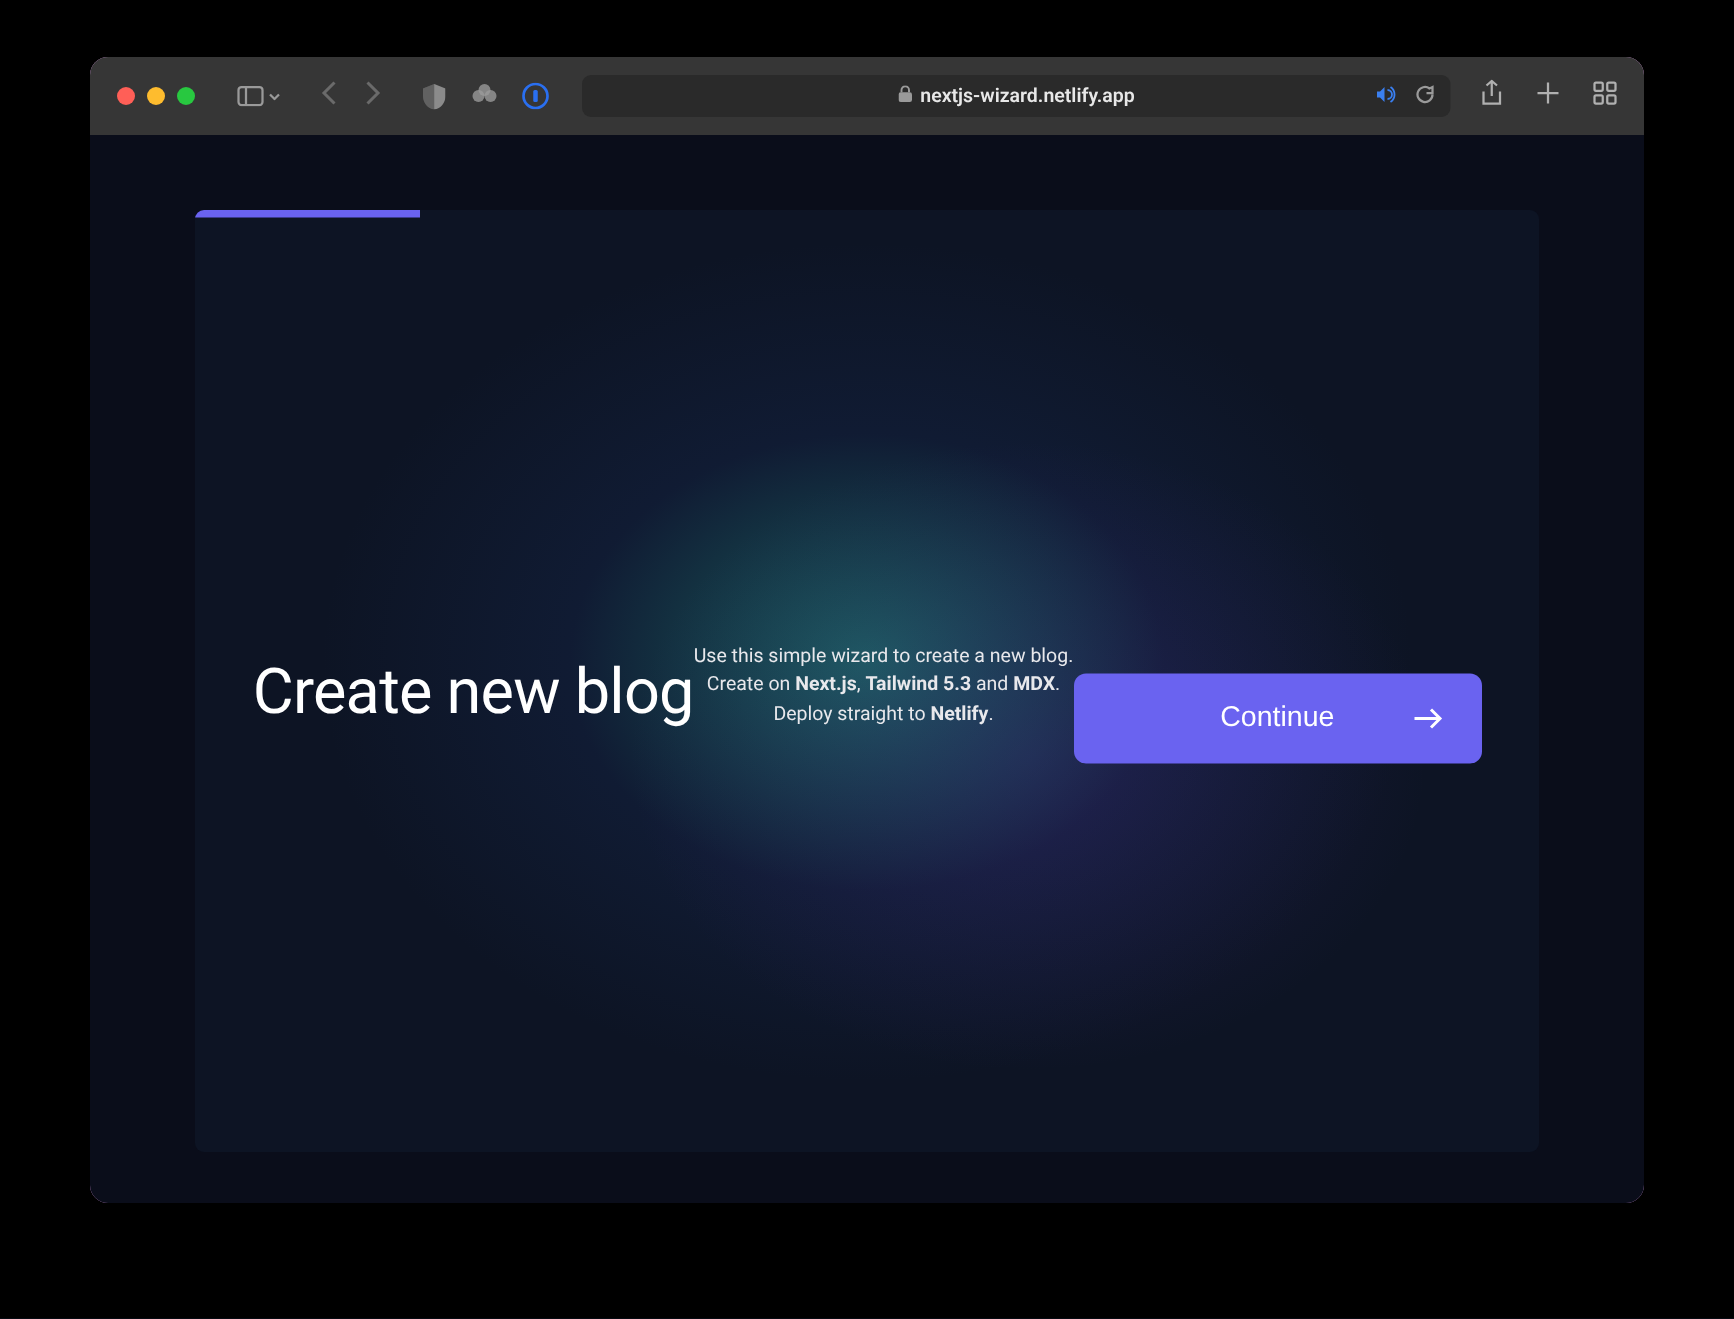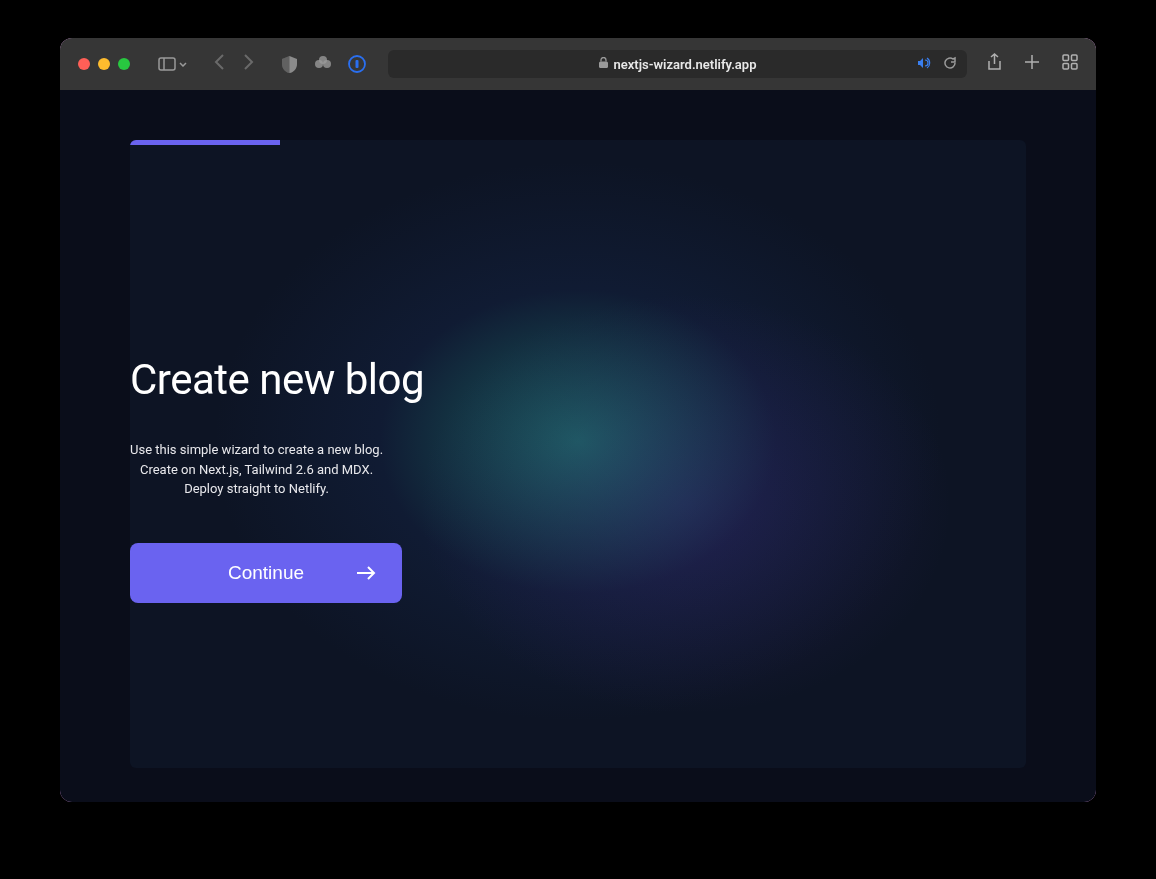--- a/index.html
+++ b/index.html
@@ -90,41 +90,41 @@
     }
     .glow2 {
       position: absolute; inset: 0;
       background: radial-gradient(ellipse 380px 300px at 62% 58%, rgba(80,50,160,0.25) 0%, rgba(10,14,30,0) 70%);
       pointer-events: none;
     }
     .hero {
       position: relative;
       height: 100%;
       display: flex;
-      flex-direction: column;
-      align-items: flex-start;
+      flex-direction: row;
+      align-items: center;
       justify-content: center;
       color: #fff;
       text-align: center;
       padding-top: 40px;
     }
     .hero h1 {
       font-size: 42px;
       font-weight: 400;
       letter-spacing: -0.5px;
       margin-bottom: 36px;
     }
     .hero p {
       font-size: 13px;
       line-height: 1.5;
       color: #e8e8ec;
       font-weight: 400;
       margin-bottom: 44px;
     }
-    .hero p b { font-weight: 400; }
+    .hero p b { font-weight: 700; }
     .continue-btn {
       background: #6a63f0;
       color: #fff;
       border: none;
       border-radius: 8px;
       width: 272px;
       height: 60px;
       font-size: 19px;
       display: flex;
       align-items: center;
@@ -249,21 +249,21 @@
     <div class="card">
       <div class="progress-track">
         <div class="progress-fill"></div>
       </div>
       <div class="glow"></div>
       <div class="glow2"></div>
       <div class="hero">
         <h1>Create new blog</h1>
         <p>
           <span>Use this simple wizard to create a new blog.</span><br>
-          <span>Create on </span><b>Next.js</b><span>, </span><b>Tailwind 2.6</b><span> and </span><b>MDX</b><span>.</span><br>
+          <span>Create on </span><b>Next.js</b><span>, </span><b>Tailwind 5.3</b><span> and </span><b>MDX</b><span>.</span><br>
           <span>Deploy straight to </span><b>Netlify</b><span>.</span>
         </p>
         <button class="continue-btn">
           <span>Continue</span>
           <span class="arrow-icon">
             <svg width="20" height="16" viewBox="0 0 20 16" fill="none" stroke="currentColor" stroke-width="2">
                 <path d="M1 8h17M12 2l6 6-6 6"></path>
               </svg>
           </span>
         </button>

